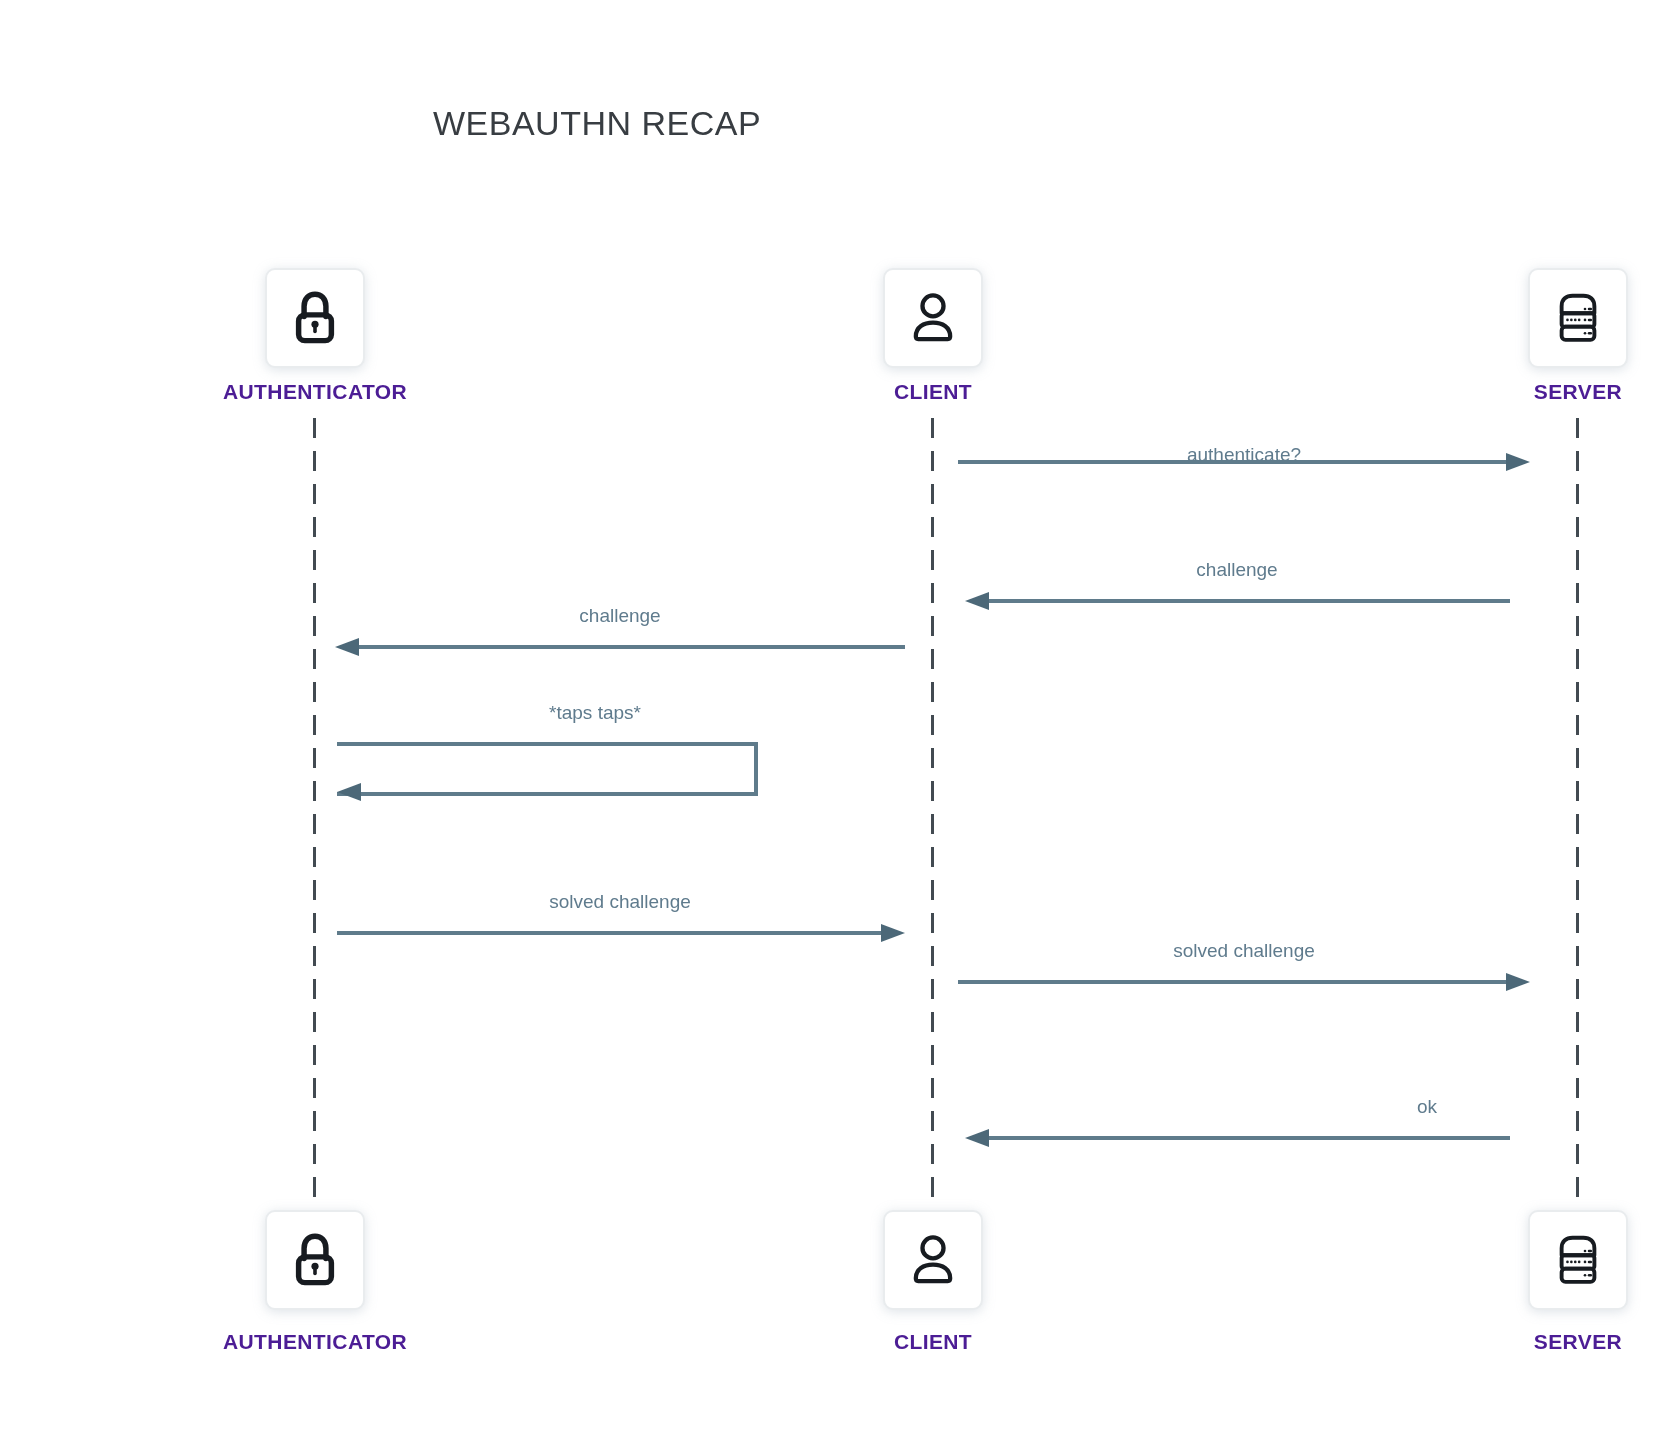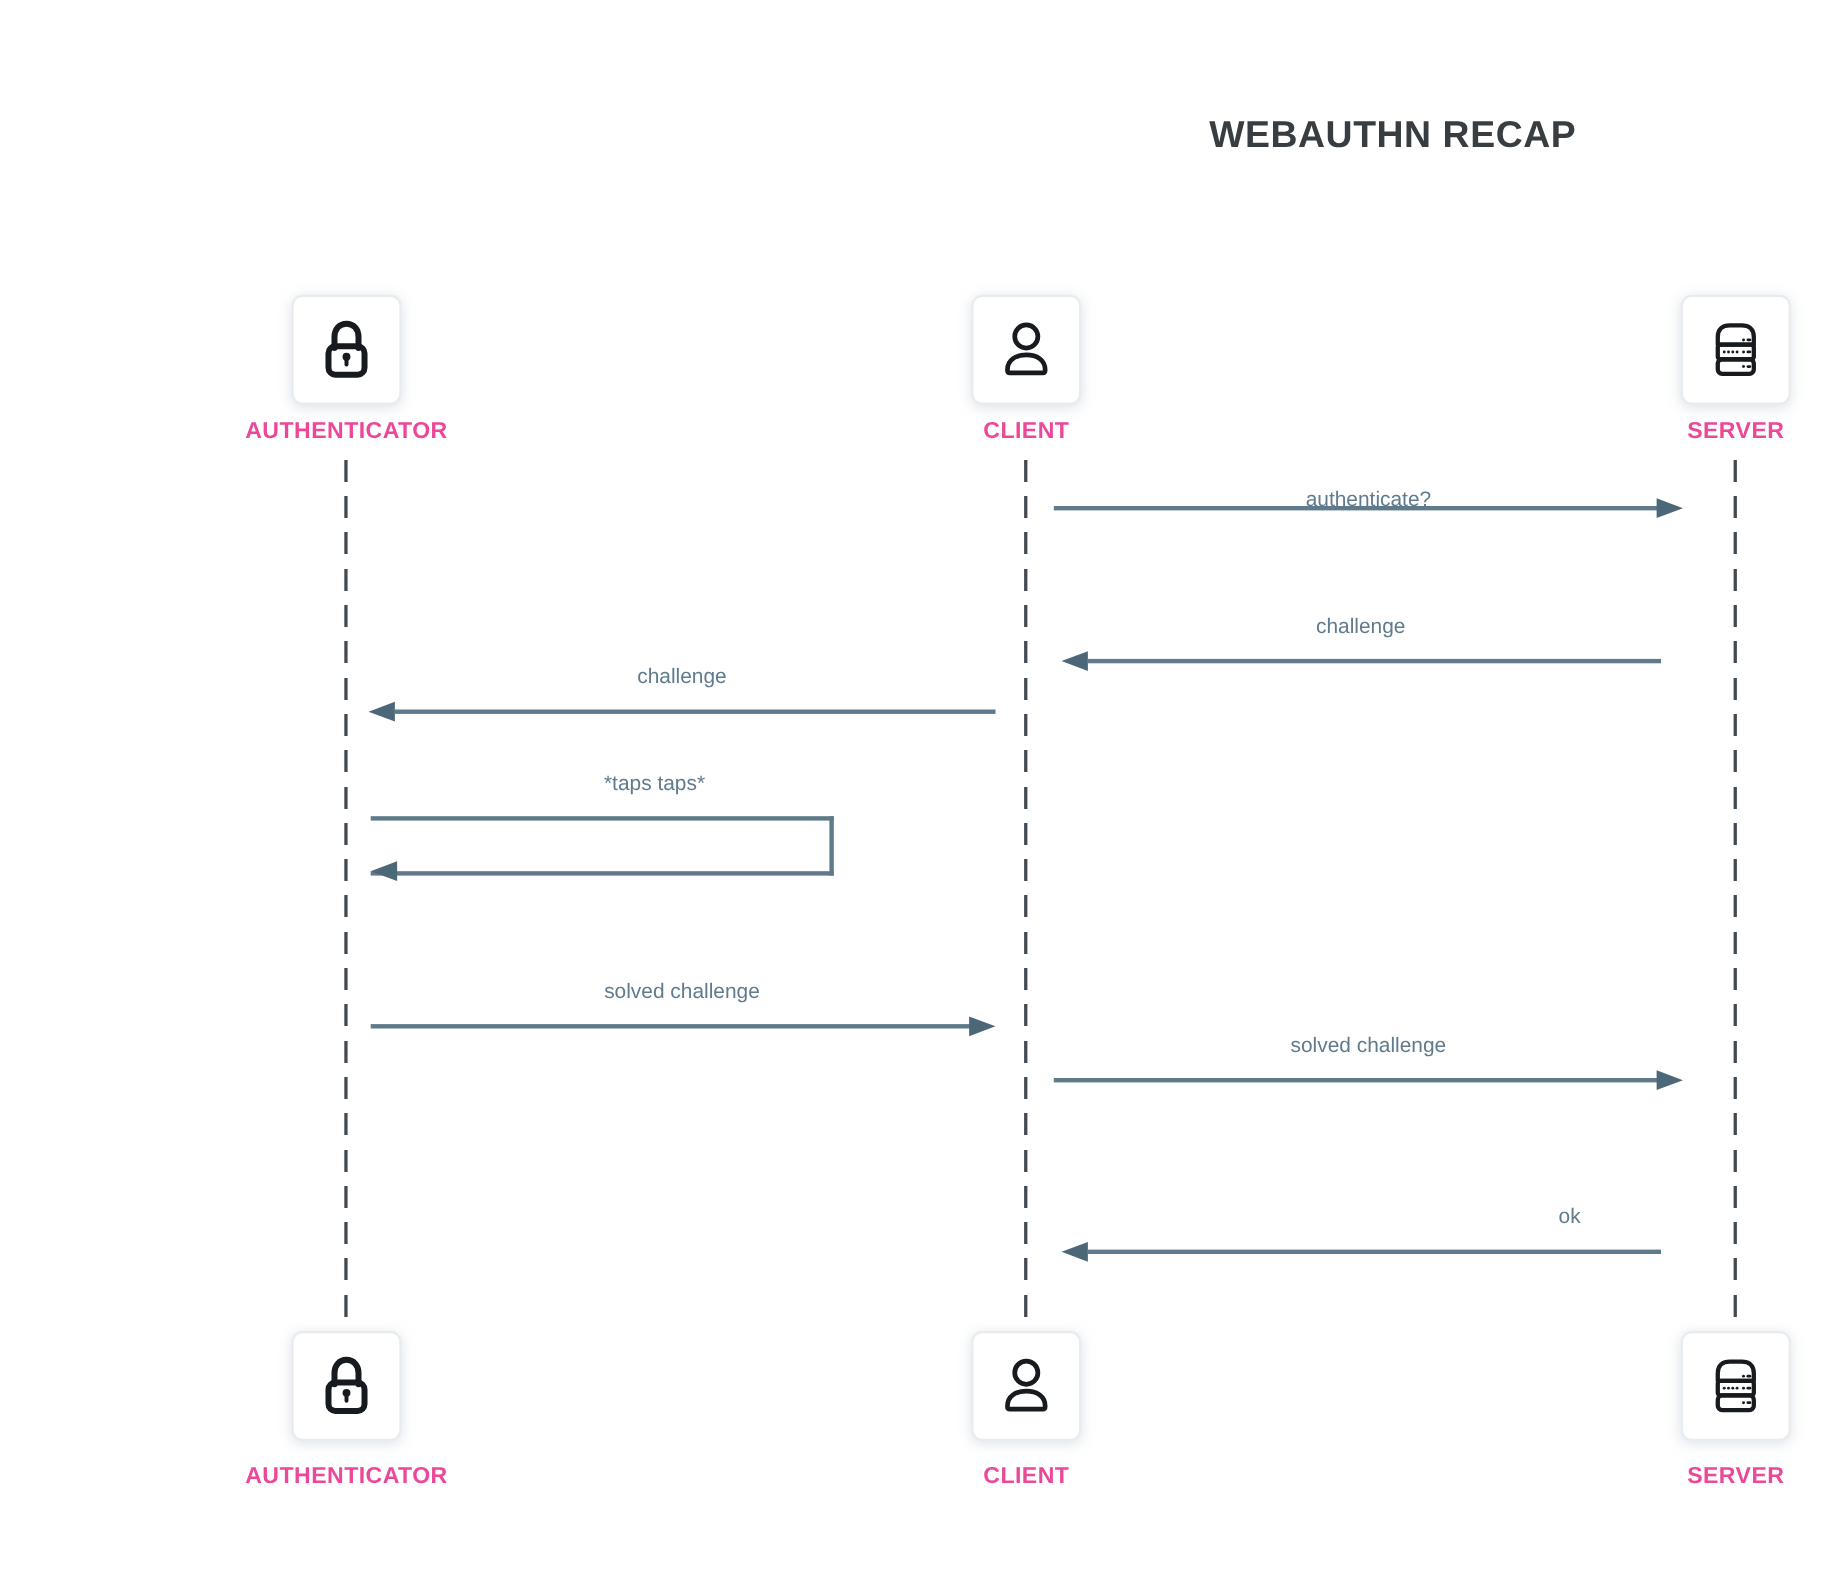--- a/index.html
+++ b/index.html
@@ -5,38 +5,38 @@
   html,body{margin:0;padding:0;background:#ffffff;}
   #stage{
     position:relative;
     width:1677px;height:1433px;
     background:#ffffff;
     font-family:"Liberation Sans", sans-serif;
     overflow:hidden;
   }
   .title{
     position:absolute;top:104px;left:433px;width:1000px;
-    text-align:right;
-    font-size:34px;font-weight:bold;letter-spacing:.5px;
+    text-align:left;
+    font-size:34px;font-weight:normal;letter-spacing:.5px;
     color:#383d42;
   }
   .actor-box{
     position:absolute;width:100px;height:100px;
     background:#ffffff;
     border:2px solid #e9ecee;border-radius:10px;
     box-shadow:0 2px 12px rgba(160,175,190,.35);
     display:flex;align-items:center;justify-content:center;
     box-sizing:border-box;
   }
   .actor-box svg{width:78px;height:78px;}
   .actor-caption{
     position:absolute;width:300px;
     text-align:center;
     font-size:21px;font-weight:bold;letter-spacing:.4px;
-    color:#ec4899;
+    color:#4c1d95;
   }
   .lifeline{
     position:absolute;width:3px;
     background:repeating-linear-gradient(to bottom,#424a51 0 20px,transparent 20px 33px);
   }
   .msg-label{
     position:absolute;width:400px;
     text-align:center;
     font-size:19px;color:#5f7b8d;
   }

